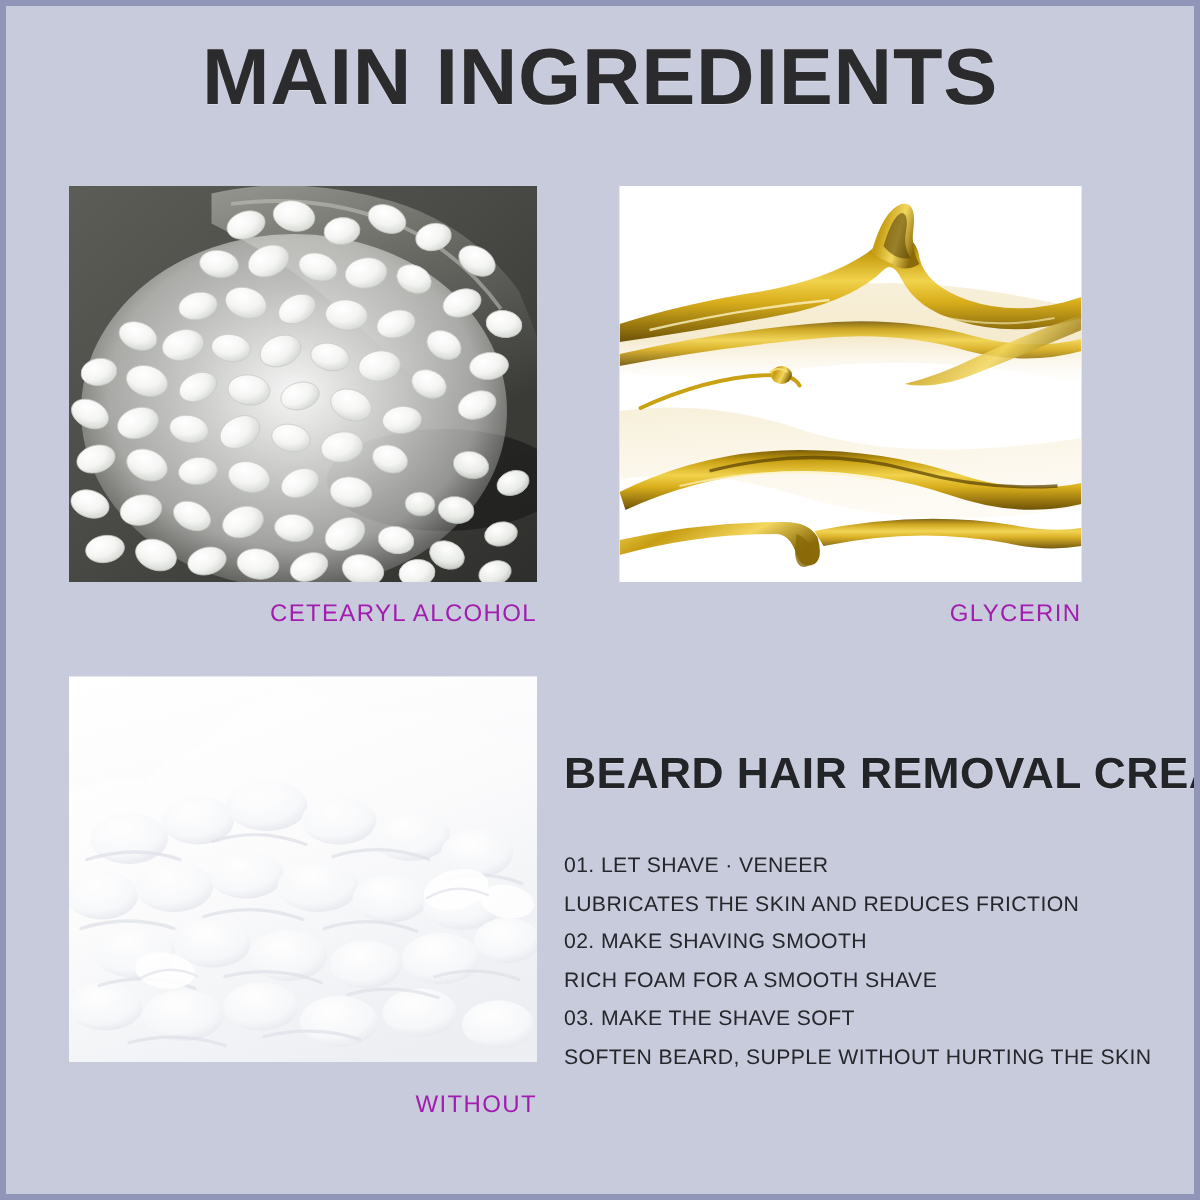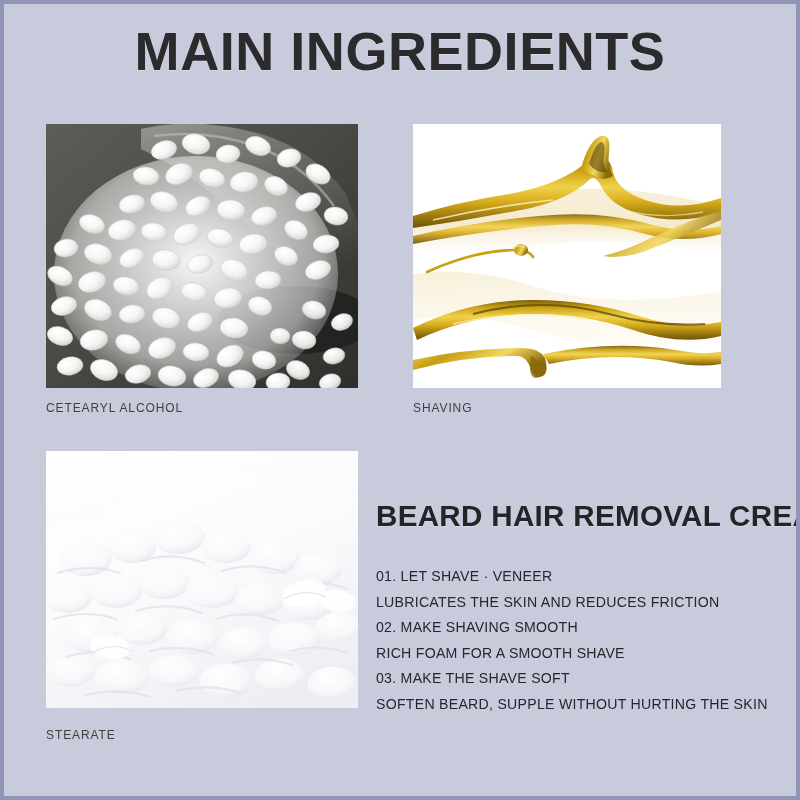--- a/index.html
+++ b/index.html
@@ -55,24 +55,24 @@
     position: absolute;
     overflow: hidden;
     background: #ffffff;
   }
   .photo-a { left: 42px;  top: 120px; width: 312px; height: 264px; }
   .photo-b { left: 409px; top: 120px; width: 308px; height: 264px; }
   .photo-c { left: 42px;  top: 447px; width: 312px; height: 257px; }
 
   .caption {
     position: absolute;
-    font-size: 12px;
+    font-size: 16px;
     letter-spacing: 0.9px;
-    color: #404040;
-    text-align: left;
+    color: #a21caf;
+    text-align: right;
     white-space: nowrap;
   }
   .cap-a { left: 42px;  top: 397px; width: 312px; }
   .cap-b { left: 409px; top: 397px; width: 308px; }
   .cap-c { left: 42px;  top: 724px; width: 312px; }
 
   
   .product-heading {
     position: absolute;
     left: 372px;
@@ -302,21 +302,21 @@
 
         <path d="M0 236 Q54 224 110 224 Q126 224 132 234 Q136 248 130 252 Q122 256 118 246 Q114 232 104 232 Q52 232 0 246 Z" fill="url(#oilB)"></path>
         <path d="M118 232 Q128 236 128 246 Q128 254 123 254 Q118 254 117 245 Z" fill="#8a6a09" opacity="0.8"></path>
         <path d="M130 230 Q200 216 262 226 Q288 231 308 228 L308 240 Q284 244 258 238 Q198 227 136 240 Z" fill="url(#oilA)" opacity="0.95"></path>
 
         <path d="M20 96 Q80 82 140 76" fill="none" stroke="#fdf3c2" stroke-width="1.6" opacity="0.8"></path>
         <path d="M40 200 Q110 184 176 196" fill="none" stroke="#fdf3c2" stroke-width="1.5" opacity="0.7"></path>
         <path d="M210 86 Q250 96 290 88" fill="none" stroke="#fdf3c2" stroke-width="1.3" opacity="0.6"></path>
       </svg>
     </div>
-    <div class="caption cap-b">SHAVING</div>
+    <div class="caption cap-b">GLYCERIN</div>
 
     <div class="photo photo-c">
       <svg class="powder-svg" viewBox="0 0 312 257" preserveAspectRatio="none">
         <defs>
           <linearGradient id="pwdbg" x1="0" y1="0" x2="0.3" y2="1">
             <stop offset="0%" stop-color="#ffffff"></stop>
             <stop offset="100%" stop-color="#f4f5f8"></stop>
           </linearGradient>
           <linearGradient id="mound" x1="0.2" y1="0" x2="0.7" y2="1">
             <stop offset="0%" stop-color="#ffffff"></stop>
@@ -381,21 +381,21 @@
           <ellipse cx="258" cy="142" rx="22" ry="13" transform="rotate(-14 258 142)"></ellipse>
           <ellipse cx="292" cy="150" rx="18" ry="11" transform="rotate(10 292 150)"></ellipse>
           <ellipse cx="64" cy="196" rx="20" ry="12" transform="rotate(8 64 196)"></ellipse>
         </g>
         <g stroke="#e3e6ec" stroke-width="1.6" fill="none" opacity="0.8">
           <path d="M238 148 Q258 136 280 146"></path>
           <path d="M46 202 Q66 190 86 200"></path>
         </g>
       </svg>
     </div>
-    <div class="caption cap-c">STEARATE</div>
+    <div class="caption cap-c">WITHOUT</div>
 
     <div class="product-heading">BEARD HAIR REMOVAL CREAM</div>
 
     <div class="feature-list">
       <div>01. LET SHAVE · VENEER</div>
       <div>LUBRICATES THE SKIN AND REDUCES FRICTION</div>
       <div>02. MAKE SHAVING SMOOTH</div>
       <div>RICH FOAM FOR A SMOOTH SHAVE</div>
       <div>03. MAKE THE SHAVE SOFT</div>
       <div>SOFTEN BEARD, SUPPLE WITHOUT HURTING THE SKIN</div>

